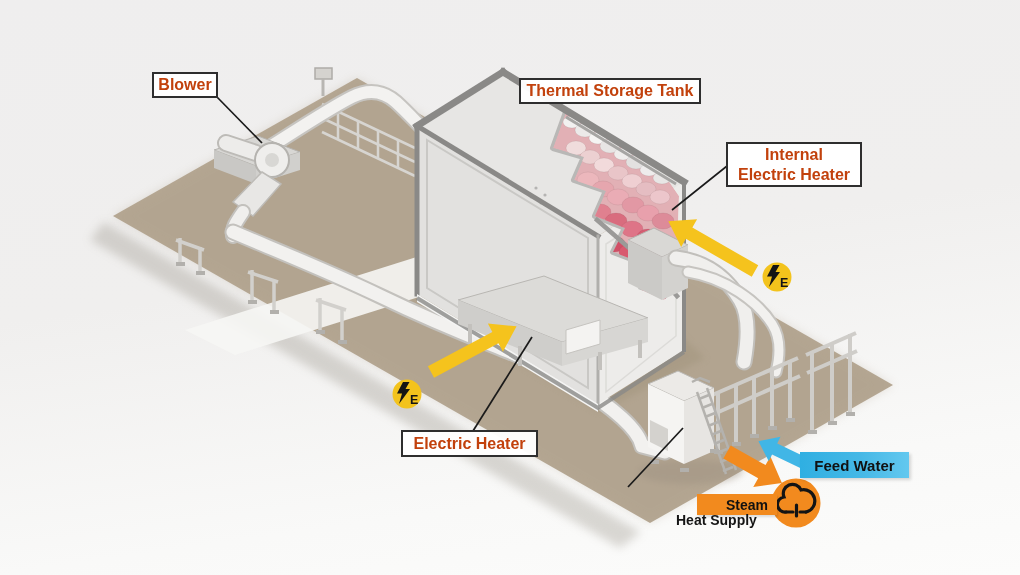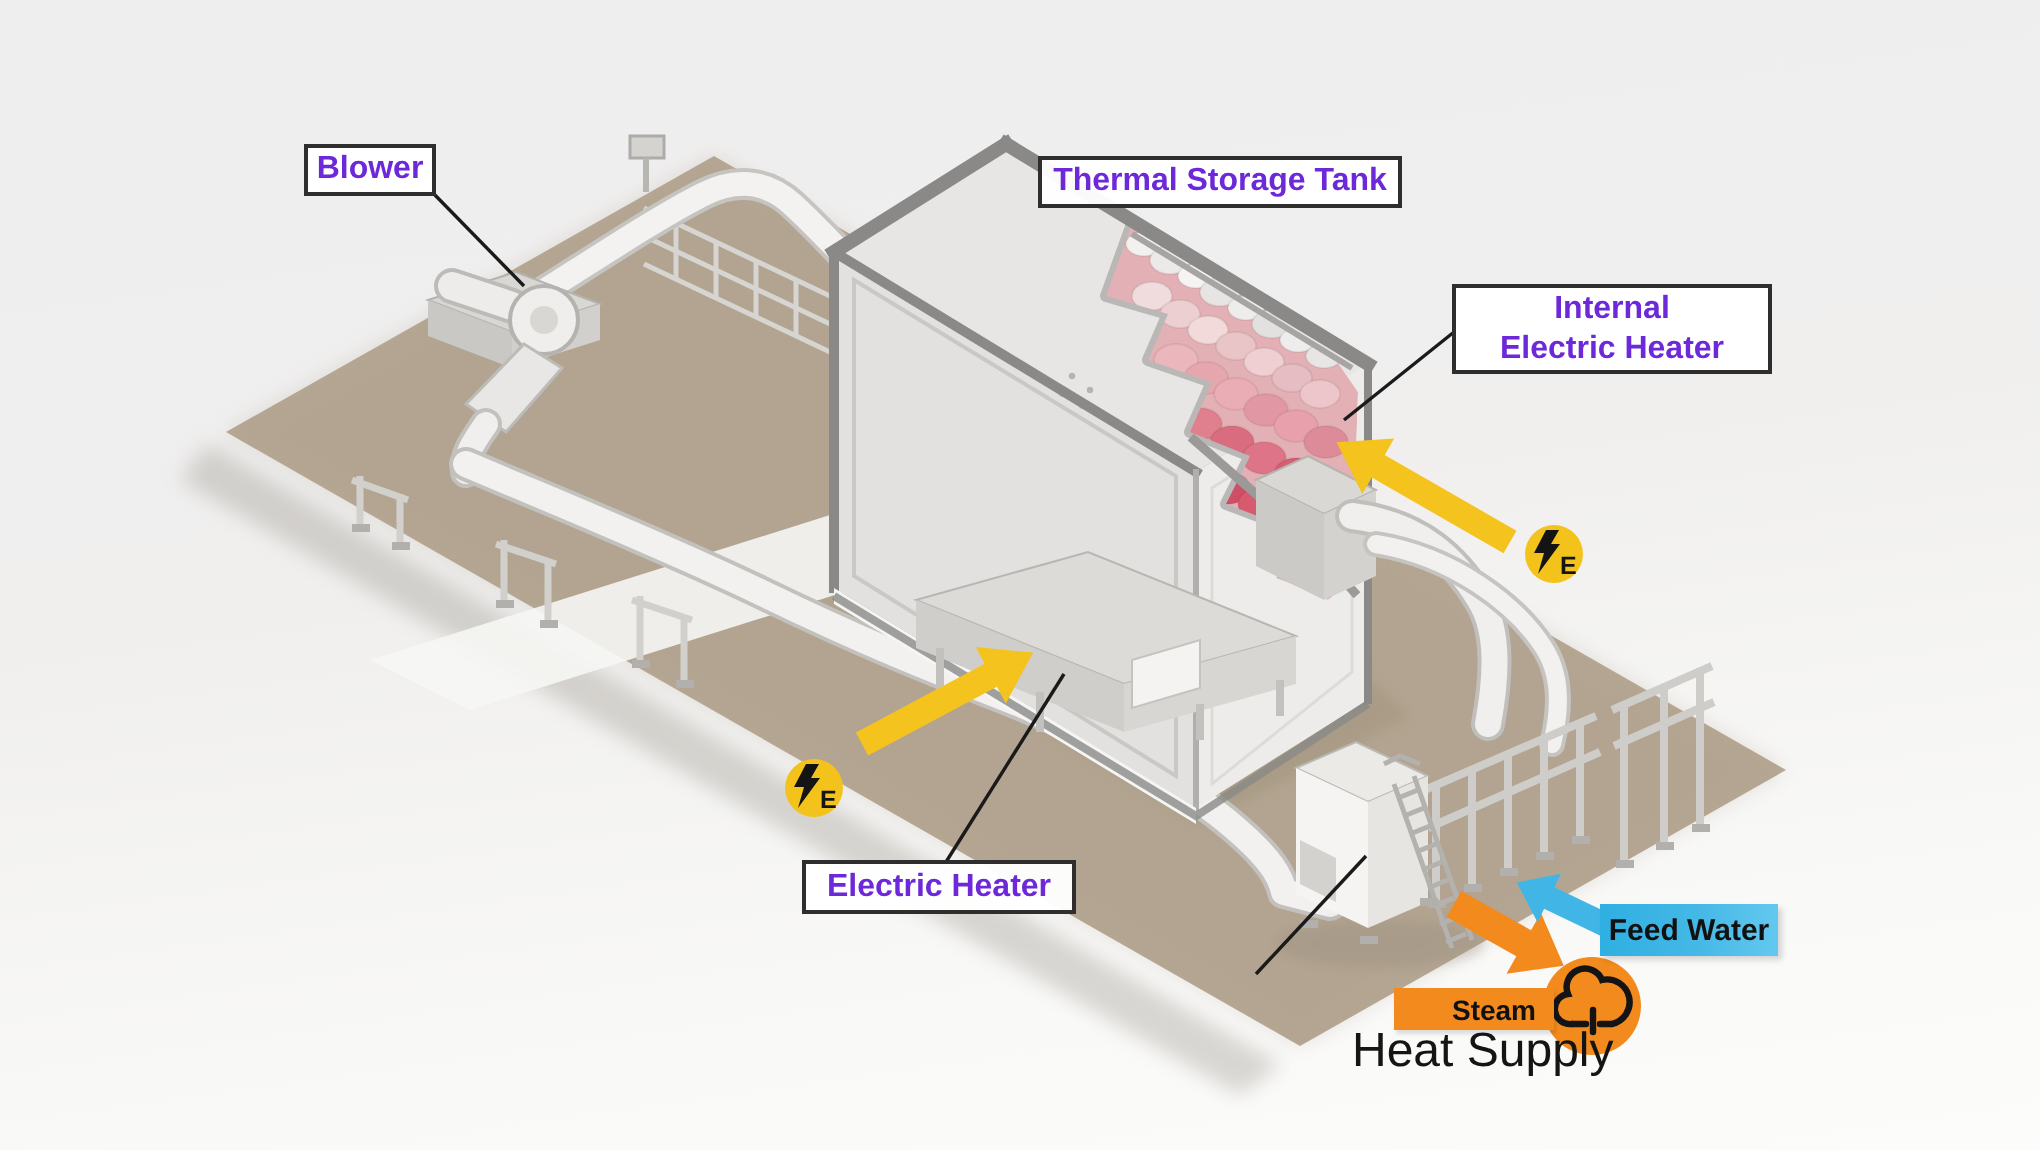--- a/index.html
+++ b/index.html
@@ -5,46 +5,46 @@
   html,body{margin:0;padding:0;background:#e8e8e8;}
   #stage{
     position:relative;width:1020px;height:575px;overflow:hidden;
     font-family:"Liberation Sans",sans-serif;
     background:linear-gradient(172deg,#efeeee 0%,#f0efee 45%,#f9f9f8 80%,#fcfcfb 100%);
   }
   #scene-svg{position:absolute;left:0;top:0;z-index:1;}
   .callout{
     position:absolute;z-index:3;box-sizing:border-box;
     background:rgba(255,255,255,0.96);border:2px solid #2e2e2e;
-    color:#6d28d9;font-weight:bold;font-size:16px;
+    color:#c2410c;font-weight:bold;font-size:16px;
     display:flex;flex-direction:column;align-items:center;justify-content:center;
     text-align:center;line-height:20px;white-space:nowrap;
   }
   .tag{
     position:absolute;z-index:3;box-sizing:border-box;color:#111;
     font-weight:bold;display:flex;align-items:center;justify-content:center;
     white-space:nowrap;
   }
   #blower-label{left:152px;top:72px;width:66px;height:26px;}
   #tst-label{left:519px;top:78px;width:182px;height:26px;}
-  #ieh-label{left:726px;top:142px;width:160px;height:45px;justify-content:center;}
+  #ieh-label{left:726px;top:142px;width:136px;height:45px;justify-content:center;}
   #eh-label{left:401px;top:430px;width:137px;height:27px;}
   #hrsg-label{left:501px;top:486px;width:149px;height:53px;line-height:23px;}
   #feedwater-tag{
-    left:800px;top:452px;width:89px;height:26px;font-size:15px;
+    left:800px;top:452px;width:109px;height:26px;font-size:15px;
     background:linear-gradient(90deg,#2fafe2 0%,#45b8e6 55%,#63c8ef 100%);
     box-shadow:2px 2px 3px rgba(0,0,0,0.15);
   }
   #steam-tag{
     left:697px;top:494px;width:80px;height:21px;font-size:14px;
     background:#f28a1e;box-shadow:1px 2px 2px rgba(0,0,0,0.12);padding-left:20px;
   }
   #heat-supply-text{
     position:absolute;z-index:3;left:676px;top:512px;
-    font-size:24px;font-weight:normal;color:#151515;white-space:nowrap;
+    font-size:14px;font-weight:bold;color:#151515;white-space:nowrap;
   }
 </style>
 </head>
 <body>
 
 <div id="stage">
 
 <svg id="scene-svg" width="1020" height="575" viewBox="0 0 1020 575">
   <defs>
     <filter id="soft" x="-30%" y="-30%" width="160%" height="160%">

